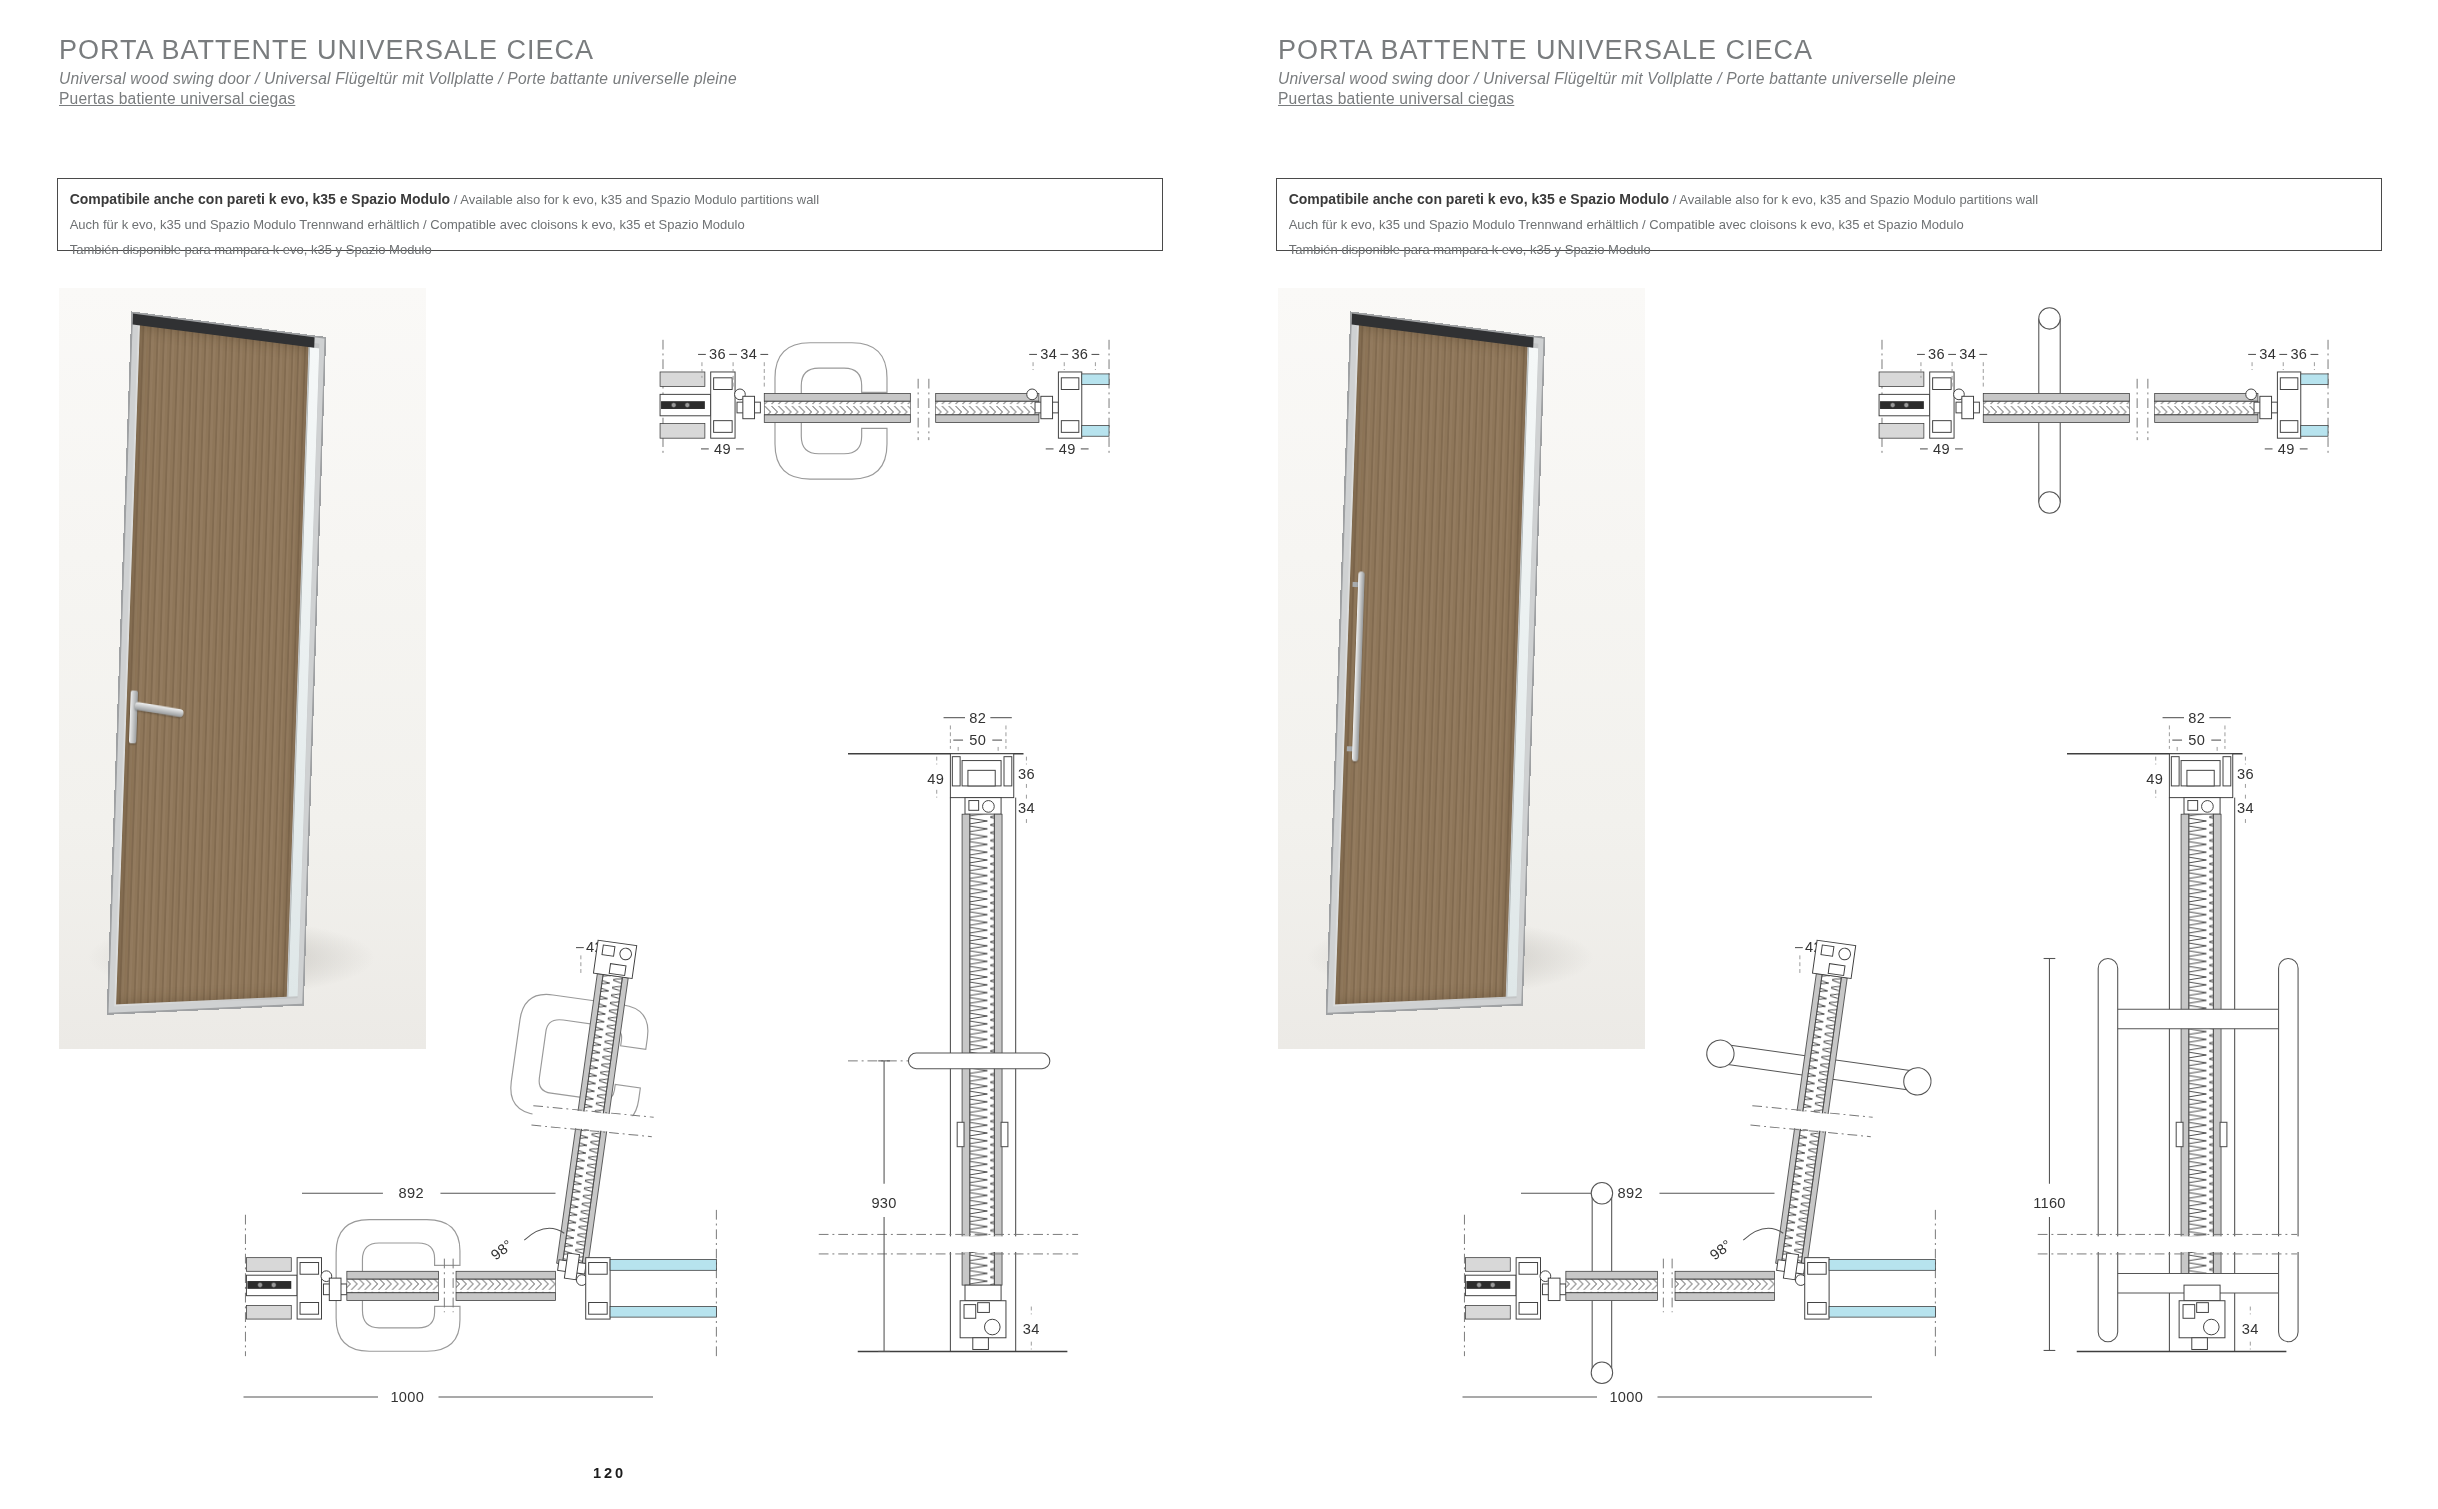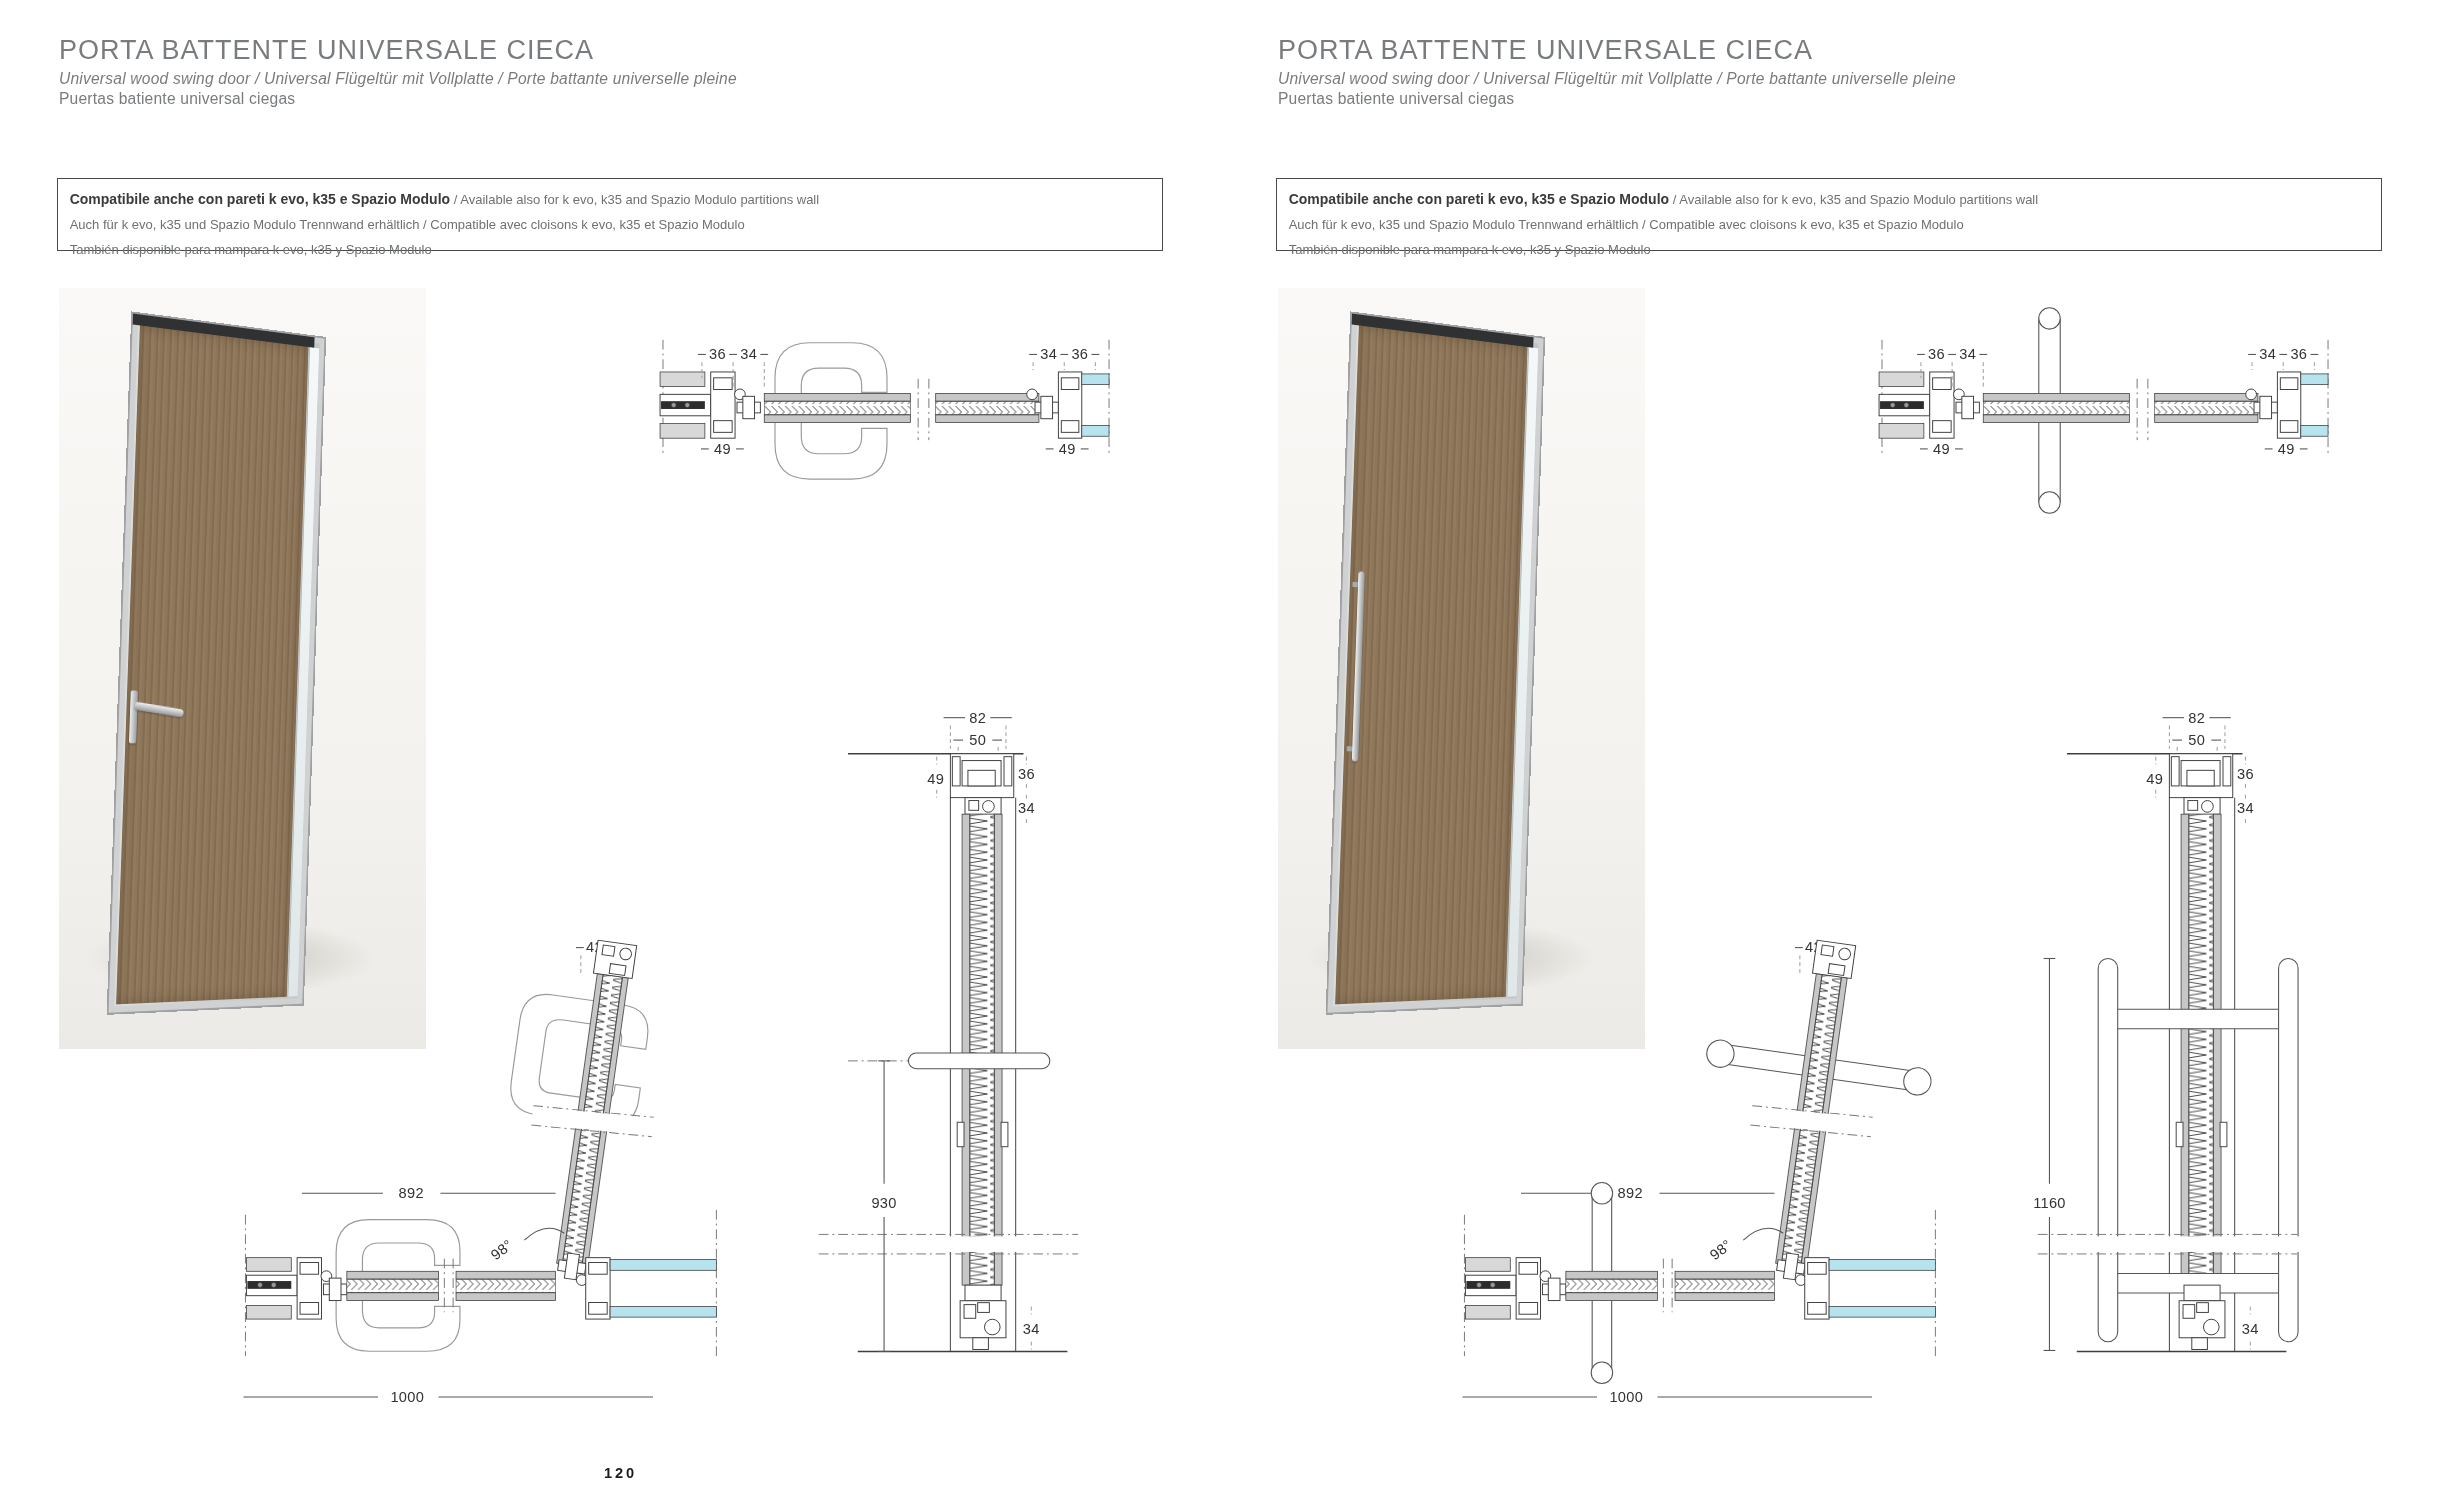--- a/index.html
+++ b/index.html
@@ -6,21 +6,21 @@
   body{font-family:"Liberation Sans",sans-serif;-webkit-font-smoothing:antialiased;}
   .sheet{position:relative;width:2438px;height:1510px;background:#ffffff;overflow:hidden;}
   .page{position:absolute;top:0;width:1219px;height:1227px;}
   .page.left{left:0;}
   .page.right{left:1219px;}
 
   .page-title{position:absolute;left:59px;top:35px;font-size:27px;font-weight:400;
     color:#797c7e;letter-spacing:1px;white-space:nowrap;}
   .subtitle{position:absolute;left:59px;font-size:15.6px;color:#797c7e;letter-spacing:0.2px;white-space:nowrap;}
   .subtitle.s1{top:70px;font-style:italic;}
-  .subtitle.s2{top:90px;}
+  .subtitle.s2{top:90px;text-decoration:underline;}
 
   .note-box{position:absolute;left:57px;top:178px;width:1081px;height:55px;
     border:1.5px solid #4a4a4a;padding:7.8px 11.7px;line-height:25px;font-size:13px;color:#6e7173;}
   .note-box .bold{font-weight:bold;color:#3a3a3a;font-size:14px;}
 
   .render{position:absolute;left:59px;top:288px;width:367px;height:761px;
     background:linear-gradient(180deg,#faf9f7 0%,#f2f1ed 70%,#eceae6 100%);overflow:hidden;}
   .doorpersp{position:absolute;left:60px;top:21.5px;width:226px;height:704px;
     transform:perspective(1755px) rotateY(24deg) rotateZ(2.2deg);transform-origin:left center;}
   .frame-outer{position:absolute;inset:0;background:linear-gradient(90deg,#dcdddd,#c2c4c5);
@@ -36,21 +36,21 @@
   .lever-bar{position:absolute;left:18.5px;top:calc(54% + 10.7px);width:55px;height:7.8px;border-radius:3.9px;
     background:linear-gradient(180deg,#f0f1f1,#96999b);transform:rotate(7deg);transform-origin:left center;
     box-shadow:0 1px 2px rgba(0,0,0,.3);}
   .pull-bar{position:absolute;left:18.5px;top:37%;width:7.8px;height:27%;border-radius:3.9px;
     background:linear-gradient(90deg,#f0f1f1,#96999b);box-shadow:0 1px 2px rgba(0,0,0,.3);}
   .pull-nub{position:absolute;left:12.7px;width:6.8px;height:4.9px;background:#a8abad;}
   .floor-shadow{position:absolute;left:23.4px;bottom:33px;width:332px;height:117px;
     background:radial-gradient(ellipse 60% 45% at 45% 50%,rgba(110,106,98,.32),rgba(110,106,98,0) 72%);}
 
   .page-number{position:absolute;left:0;top:1465px;width:1219px;text-align:center;
-    font-size:14.6px;font-weight:bold;color:#1c1c1c;letter-spacing:2.9px;padding-left:11px;}
+    font-size:14.6px;font-weight:bold;color:#1c1c1c;letter-spacing:2.9px;}
 
   svg{position:absolute;overflow:visible;}
   svg.sec-top{left:655px;top:296px;}
   svg.sec-vert{left:809px;top:700px;}
   svg.sec-plan{left:146px;top:922px;}
 
   .ln{stroke:#3f3f3f;stroke-width:1;fill:none;}
   .prof{fill:#ffffff;stroke:#3f3f3f;stroke-width:1;}
   .skin{fill:#c7c7c7;stroke:#3f3f3f;stroke-width:.8;}
   .wall{fill:#d8d8d8;stroke:#3f3f3f;stroke-width:.8;}

